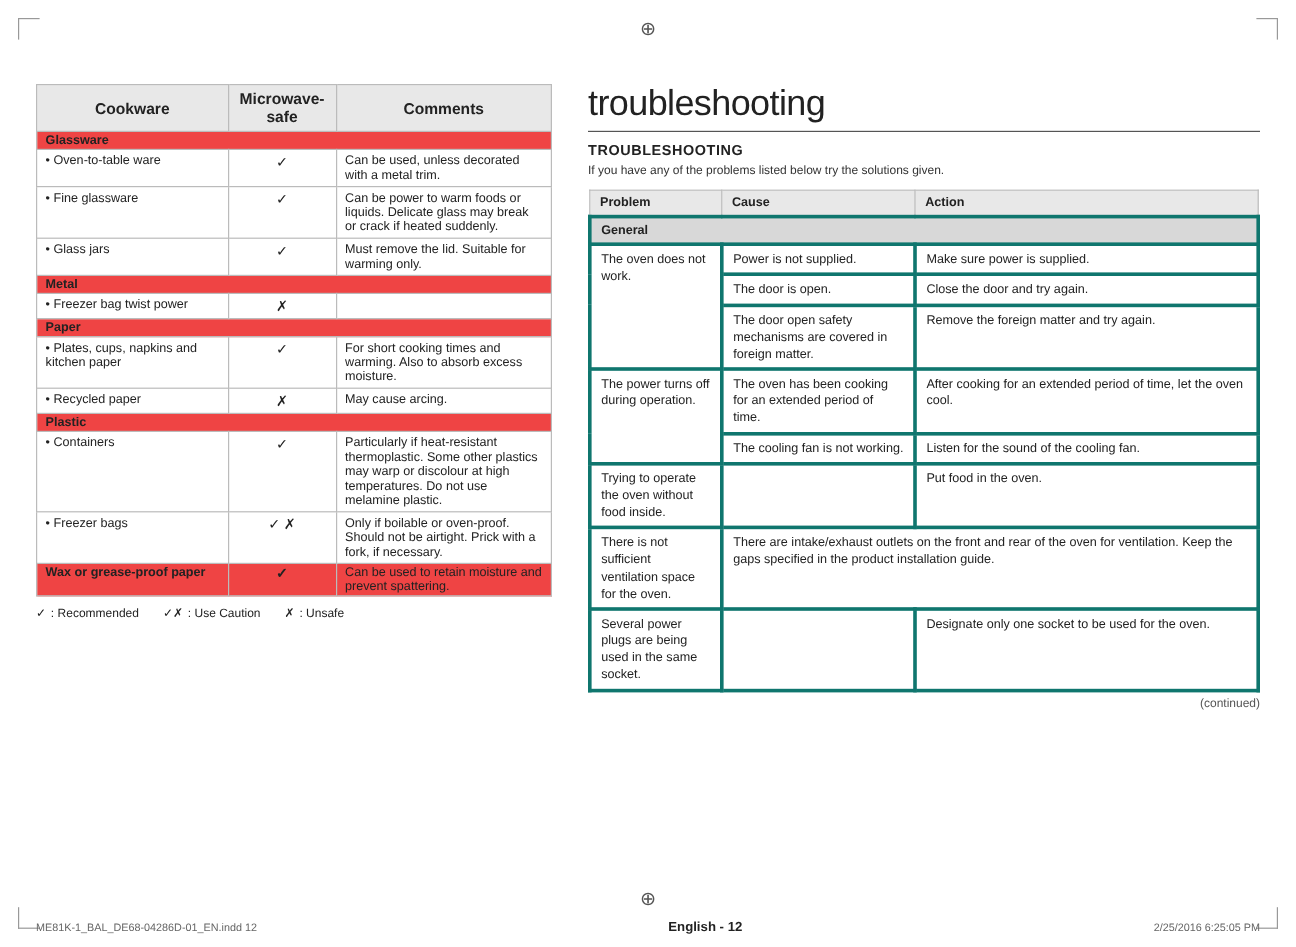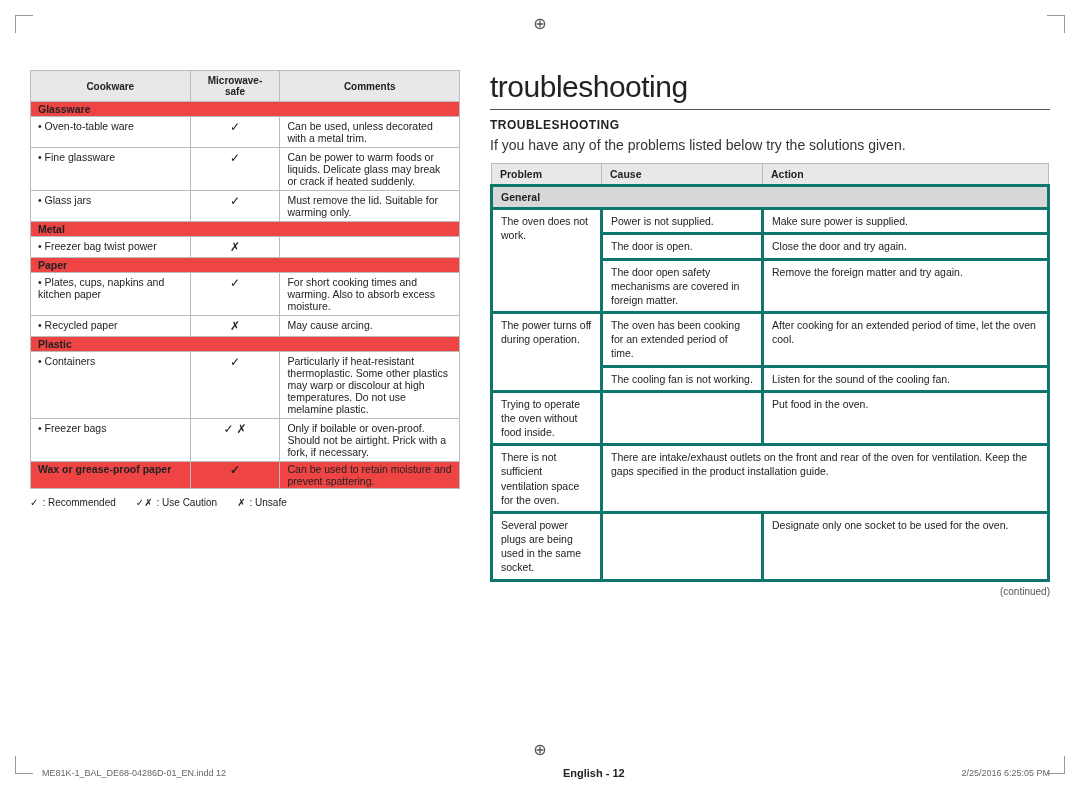--- a/index.html
+++ b/index.html
@@ -40,21 +40,21 @@
       left: 50%;
       transform: translateX(-50%);
       font-size: 16px;
       color: #555;
     }
 
     
     .bottom-bar {
       position: absolute;
       bottom: 10px;
-      left: 12px;
+      left: 0;
       right: 0;
       display: flex;
       justify-content: space-between;
       align-items: center;
       padding: 0 30px;
       font-size: 9px;
       color: #666;
     }
 
     .bottom-center {
@@ -83,21 +83,21 @@
       border-collapse: collapse;
       font-size: 10.5px;
     }
 
     .cookware-table th {
       background: #e8e8e8;
       border: 1px solid #bbb;
       padding: 4px 8px;
       text-align: center;
       font-weight: bold;
-      font-size: 10px;
+      font-size: 13px;
     }
 
     .cookware-table td {
       border: 1px solid #bbb;
       padding: 3px 7px;
       vertical-align: top;
     }
 
     .cookware-table .section-header td {
       background: #ef4444;
@@ -162,21 +162,21 @@
     .troubleshooting-subtitle {
       font-size: 12px;
       font-weight: bold;
       color: #222;
       margin-bottom: 5px;
       text-transform: uppercase;
       letter-spacing: 0.5px;
     }
 
     .troubleshooting-intro {
-      font-size: 14px;
+      font-size: 10px;
       color: #333;
       margin-bottom: 10px;
     }
 
     .troubleshooting-table {
       width: 100%;
       border-collapse: collapse;
       font-size: 10.5px;
     }
 

